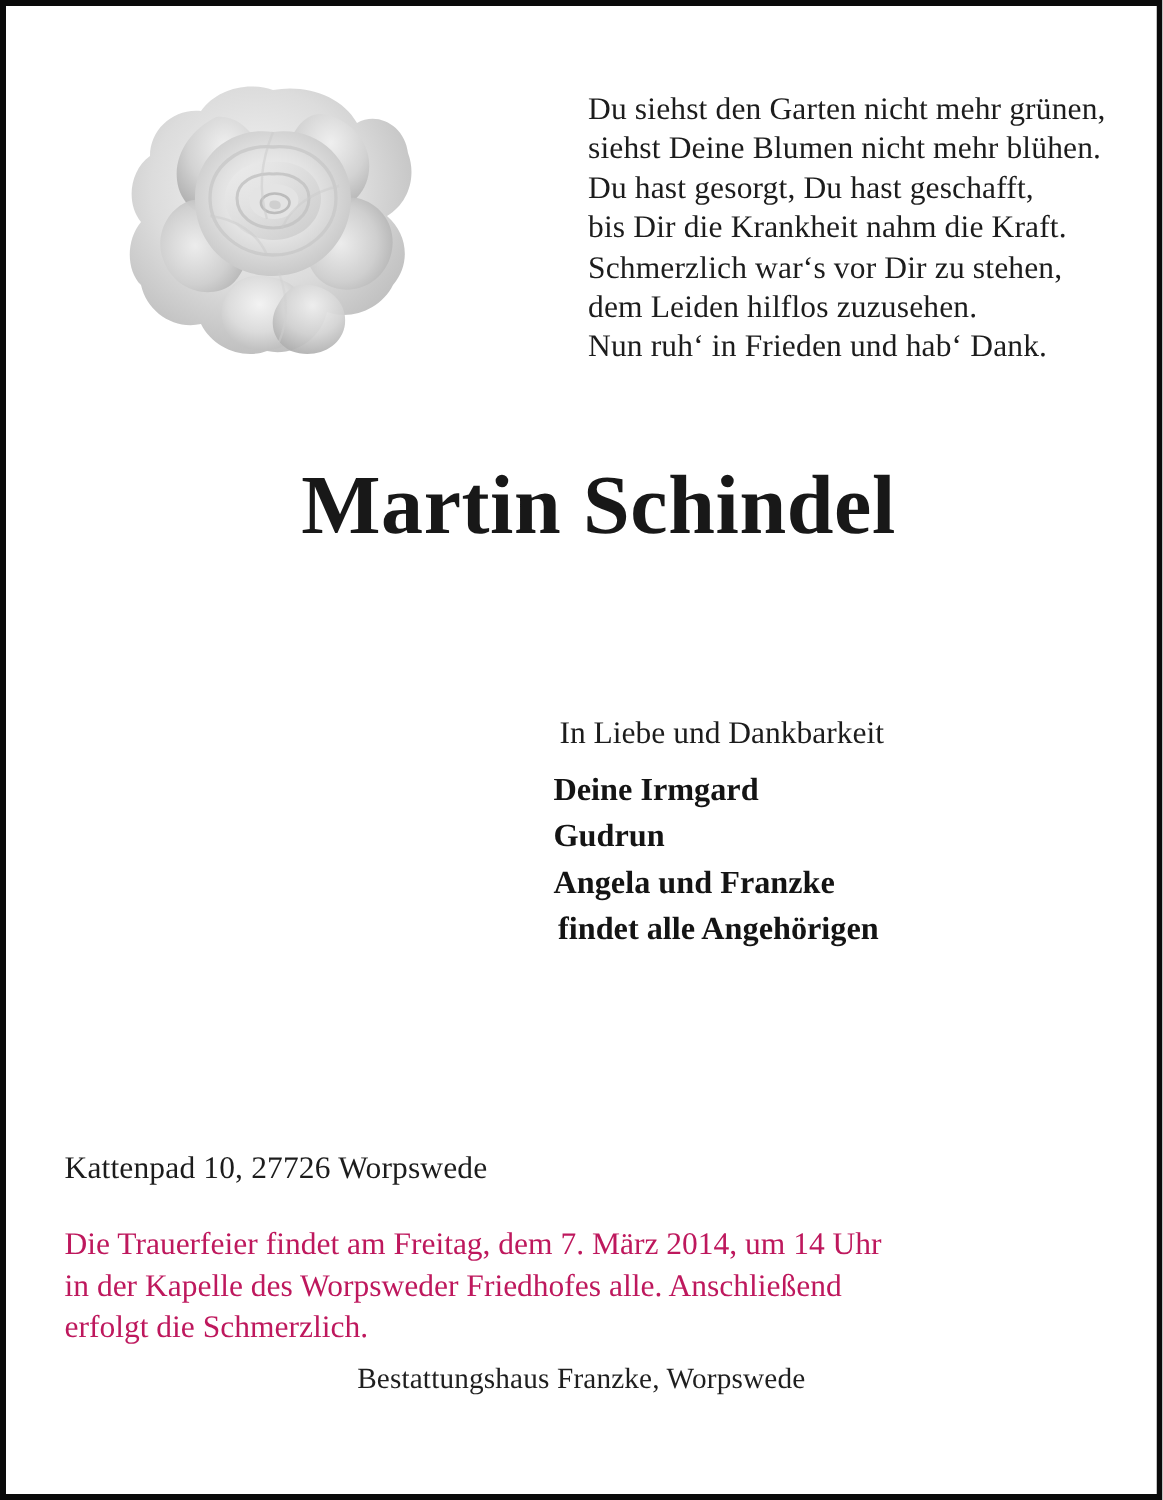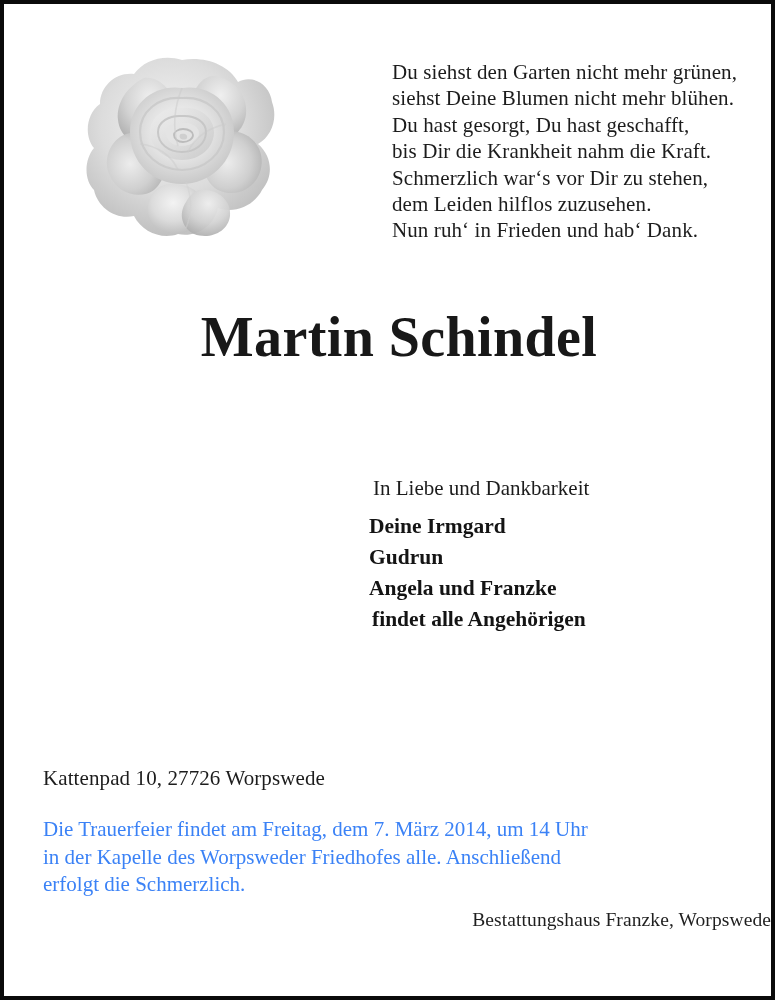--- a/index.html
+++ b/index.html
@@ -119,33 +119,33 @@
   }
 
   
   .service {
     position: absolute;
     left: 39px;
     top: 812px;
     width: 700px;
     font-size: 21px;
     line-height: 27.5px;
-    color: #3b82f6;
+    color: #be185d;
     text-align: justify;
     text-justify: inter-word;
   }
   .service > span { display: block; }
 
   
   .funeral-home {
     position: absolute;
     left: 0;
     right: 0;
     top: 905px;
-    text-align: right;
+    text-align: center;
     font-size: 19.5px;
     color: #1f1f1f;
     letter-spacing: .1px;
   }
 </style>
 </head>
 <body>
 
 <div class="notice">
   <div class="page">

